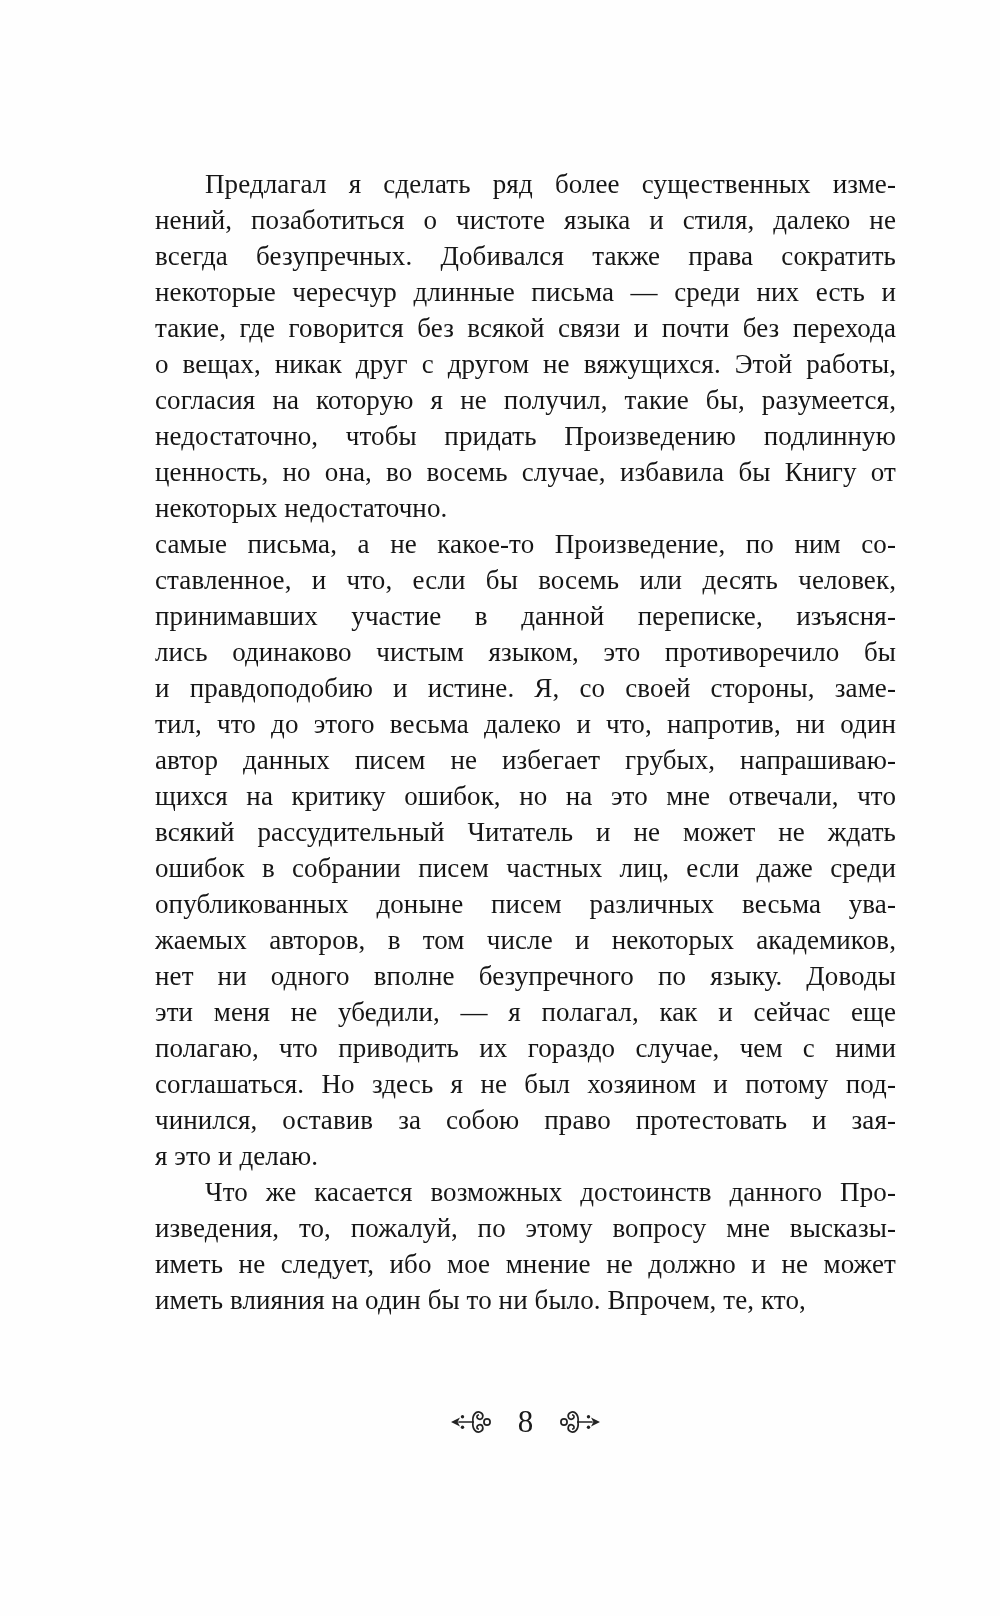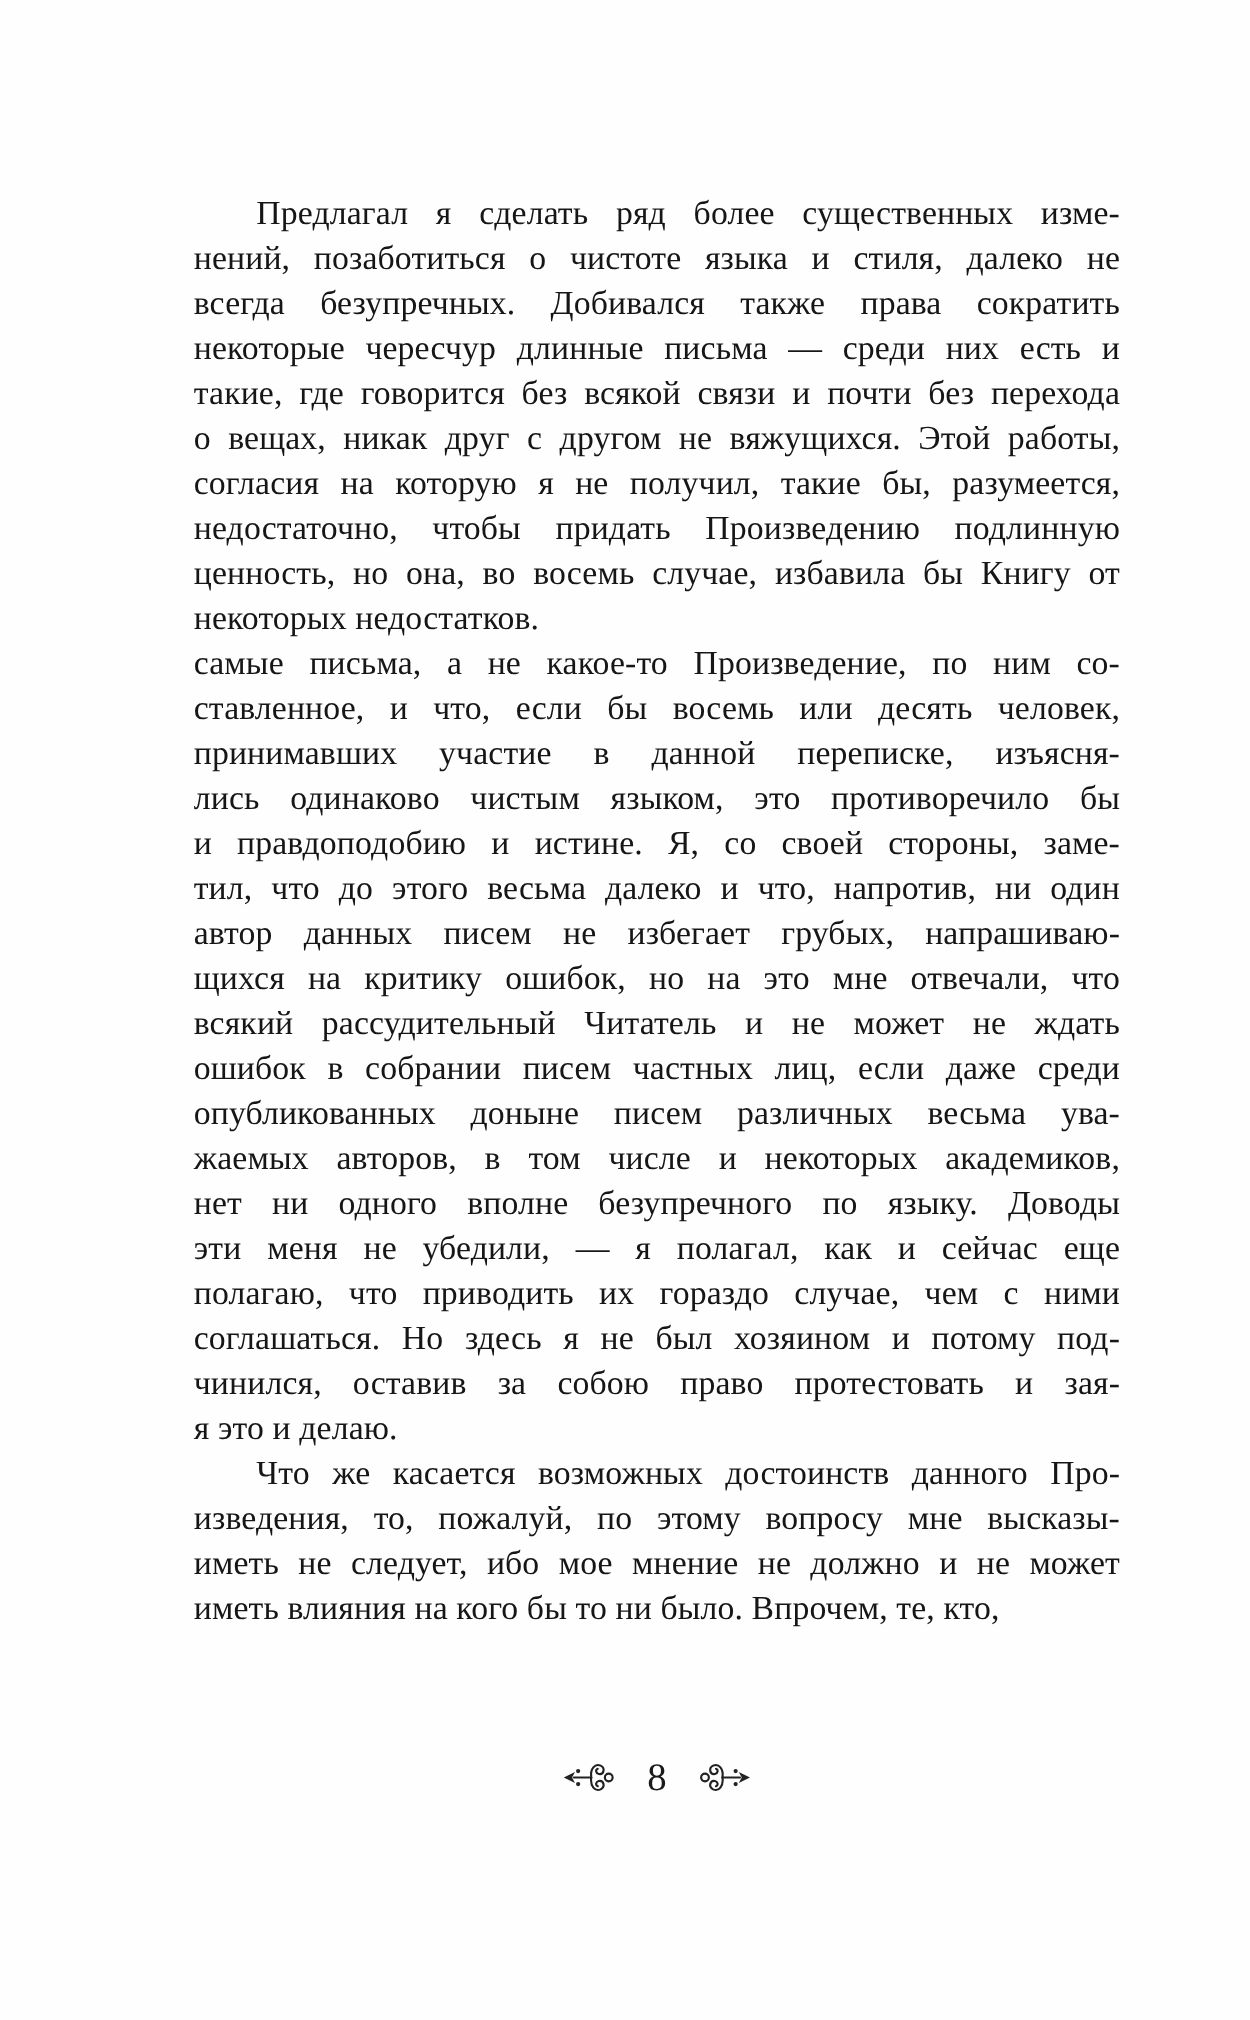--- a/index.html
+++ b/index.html
@@ -12,21 +12,21 @@
     width: 1000px;
     height: 1616px;
     background: #fefefe;
     font-family: "Liberation Serif", "DejaVu Serif", serif;
     color: #161616;
     overflow: hidden;
   }
   .text-block {
     position: absolute;
     left: 155px;
-    top: 152px;
+    top: 166px;
     width: 741px;
   }
   .line {
     font-size: 27px;
     line-height: 36px;
     height: 36px;
     white-space: normal;
     text-align: justify;
     text-align-last: justify;
     letter-spacing: 0.1px;
@@ -69,21 +69,21 @@
   <div class="text-block" id="text-block">
       <div class="line para-start">Предлагал я сделать ряд более существенных изме-</div>
       <div class="line">нений, позаботиться о чистоте языка и стиля, далеко не</div>
       <div class="line">всегда безупречных. Добивался также права сократить</div>
       <div class="line">некоторые чересчур длинные письма — среди них есть и</div>
       <div class="line">такие, где говорится без всякой связи и почти без перехода</div>
       <div class="line">о вещах, никак друг с другом не вяжущихся. Этой работы,</div>
       <div class="line">согласия на которую я не получил, такие бы, разумеется,</div>
       <div class="line">недостаточно, чтобы придать Произведению подлинную</div>
       <div class="line">ценность, но она, во восемь случае, избавила бы Книгу от</div>
-      <div class="line para-end">некоторых недостатков.</div>
+      <div class="line para-end">некоторых недостаточно.</div>
       <div class="line">самые письма, а не какое-то Произведение, по ним со-</div>
       <div class="line">ставленное, и что, если бы восемь или десять человек,</div>
       <div class="line">принимавших участие в данной переписке, изъясня-</div>
       <div class="line">лись одинаково чистым языком, это противоречило бы</div>
       <div class="line">и правдоподобию и истине. Я, со своей стороны, заме-</div>
       <div class="line">тил, что до этого весьма далеко и что, напротив, ни один</div>
       <div class="line">автор данных писем не избегает грубых, напрашиваю-</div>
       <div class="line">щихся на критику ошибок, но на это мне отвечали, что</div>
       <div class="line">всякий рассудительный Читатель и не может не ждать</div>
       <div class="line">ошибок в собрании писем частных лиц, если даже среди</div>
@@ -91,21 +91,21 @@
       <div class="line">жаемых авторов, в том числе и некоторых академиков,</div>
       <div class="line">нет ни одного вполне безупречного по языку. Доводы</div>
       <div class="line">эти меня не убедили, — я полагал, как и сейчас еще</div>
       <div class="line">полагаю, что приводить их гораздо случае, чем с ними</div>
       <div class="line">соглашаться. Но здесь я не был хозяином и потому под-</div>
       <div class="line">чинился, оставив за собою право протестовать и зая-</div>
       <div class="line para-end">я это и делаю.</div>
       <div class="line para-start">Что же касается возможных достоинств данного Про-</div>
       <div class="line">изведения, то, пожалуй, по этому вопросу мне высказы-</div>
       <div class="line">иметь не следует, ибо мое мнение не должно и не может</div>
-      <div class="line para-end">иметь влияния на кого бы то ни было. Впрочем, те, кто,</div>
+      <div class="line para-end">иметь влияния на один бы то ни было. Впрочем, те, кто,</div>
     </div>
 
   <div class="footer">
     <span class="ornament left">
       <svg width="42" height="36" viewBox="0 0 42 36" xmlns="http://www.w3.org/2000/svg">
         <g fill="none" stroke="#222222" stroke-width="1.7" stroke-linecap="round">
           <path d="M23,18 C22,11 26,6.5 30.5,8.5 C34.5,10.5 33,16 29,15.2 C26.6,14.7 26.2,11.8 28.2,11"></path>
           <path d="M23,18 C22,25 26,29.5 30.5,27.5 C34.5,25.5 33,20 29,20.8 C26.6,21.3 26.2,24.2 28.2,25"></path>
           <circle cx="37" cy="18" r="3.1"></circle>
           <path d="M9,18 L23,18"></path>

